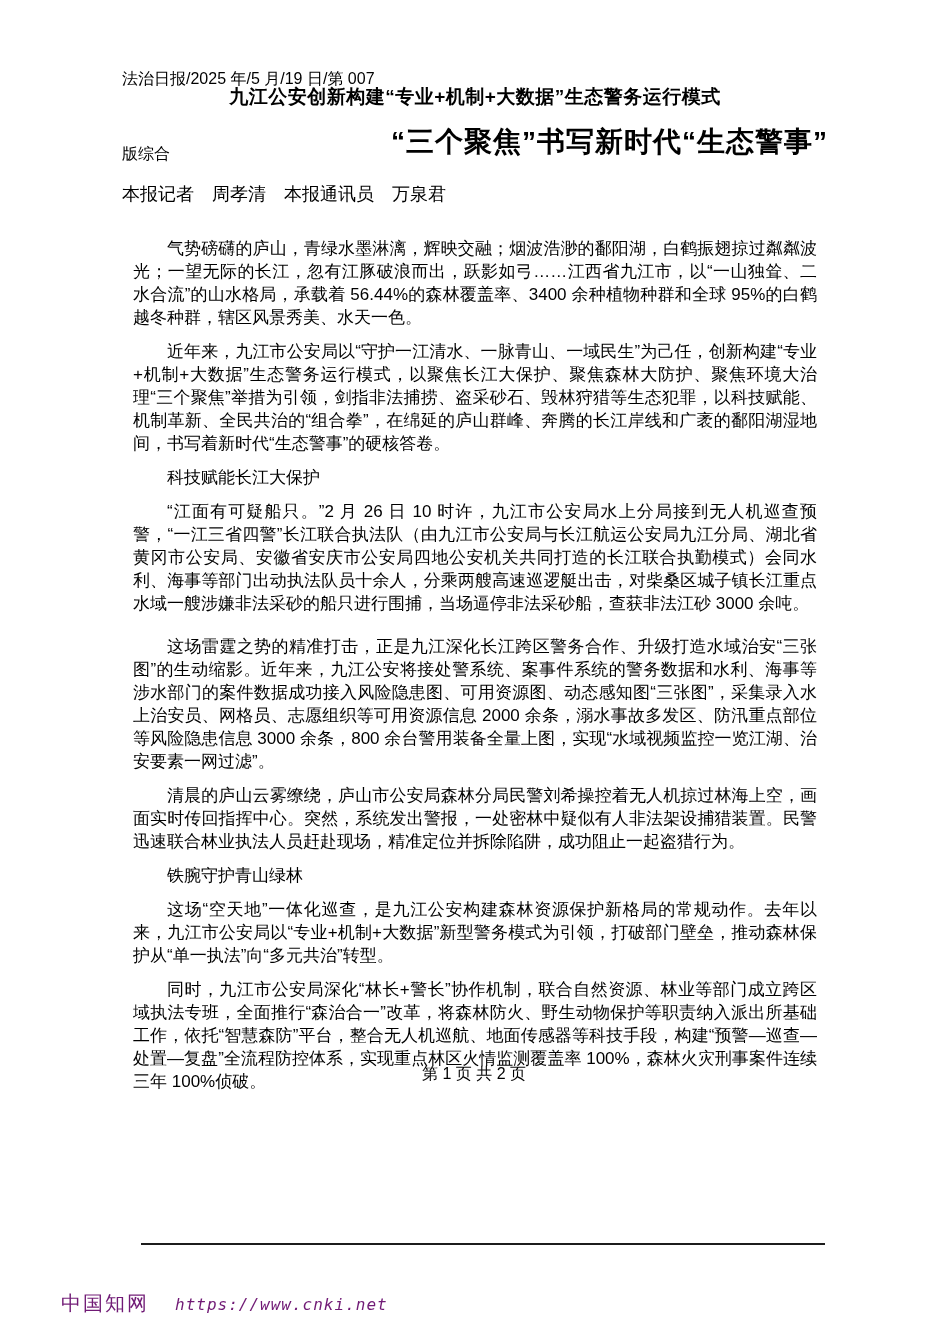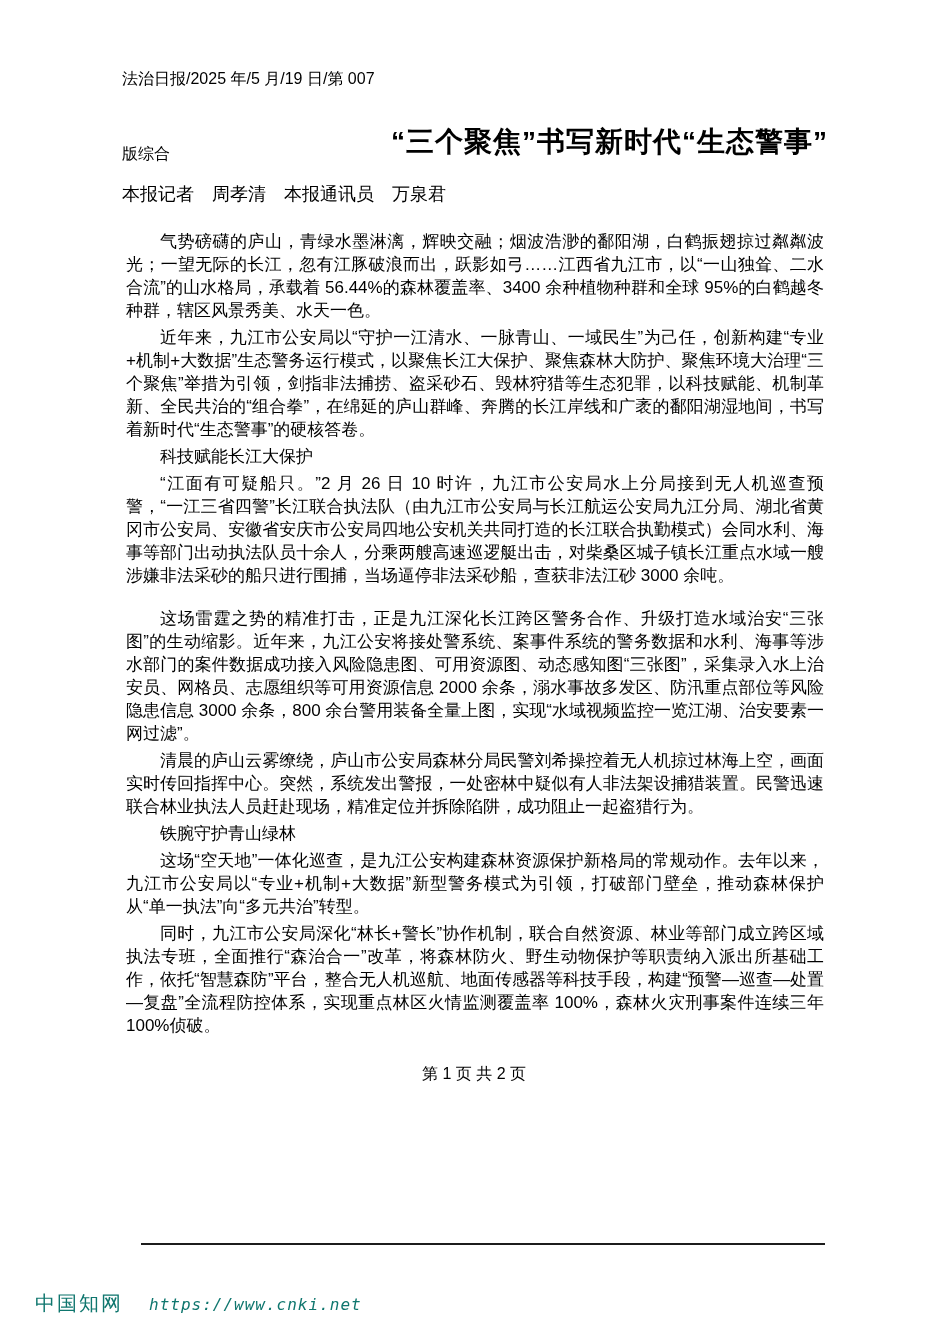--- a/index.html
+++ b/index.html
@@ -57,21 +57,21 @@
 
   .article {
     position: absolute;
     left: 122px;
     top: 226px;
     width: 706px;
     font-size: 17px;
     line-height: 23px;
     text-align: justify;
   }
-  .article p { margin: 4px; text-indent: 2em; }
+  .article p { margin: 11px; text-indent: 2em; }
   .article p.spaced { margin-top: 20px; }
 
   .page-indicator {
     position: absolute;
     left: 122px;
     top: 1064px;
     width: 704px;
     text-align: center;
     font-size: 16px;
   }
@@ -107,20 +107,21 @@
 </head>
 <body>
 
 <div class="page">
 
   <div class="source">
     <div>法治日报/2025 年/5 月/19 日/第 007</div>
     <div>版综合</div>
   </div>
 
+  <div class="kicker">九江公安创新构建“专业+机制+大数据”生态警务运行模式</div>
 
   <div class="title">“三个聚焦”书写新时代“生态警事”</div>
 
   <div class="byline">本报记者　周孝清　本报通讯员　万泉君</div>
 
   <div class="article">
     <p>气势磅礴的庐山，青绿水墨淋漓，辉映交融；烟波浩渺的鄱阳湖，白鹤振翅掠过粼粼波光；一望无际的长江，忽有江豚破浪而出，跃影如弓……江西省九江市，以“一山独耸、二水合流”的山水格局，承载着 56.44%的森林覆盖率、3400 余种植物种群和全球 95%的白鹤越冬种群，辖区风景秀美、水天一色。</p>
     <p>近年来，九江市公安局以“守护一江清水、一脉青山、一域民生”为己任，创新构建“专业+机制+大数据”生态警务运行模式，以聚焦长江大保护、聚焦森林大防护、聚焦环境大治理“三个聚焦”举措为引领，剑指非法捕捞、盗采砂石、毁林狩猎等生态犯罪，以科技赋能、机制革新、全民共治的“组合拳”，在绵延的庐山群峰、奔腾的长江岸线和广袤的鄱阳湖湿地间，书写着新时代“生态警事”的硬核答卷。</p>
     <p>科技赋能长江大保护</p>
     <p>“江面有可疑船只。”2 月 26 日 10 时许，九江市公安局水上分局接到无人机巡查预警，“一江三省四警”长江联合执法队（由九江市公安局与长江航运公安局九江分局、湖北省黄冈市公安局、安徽省安庆市公安局四地公安机关共同打造的长江联合执勤模式）会同水利、海事等部门出动执法队员十余人，分乘两艘高速巡逻艇出击，对柴桑区城子镇长江重点水域一艘涉嫌非法采砂的船只进行围捕，当场逼停非法采砂船，查获非法江砂 3000 余吨。</p>
@@ -128,18 +129,18 @@
     <p>清晨的庐山云雾缭绕，庐山市公安局森林分局民警刘希操控着无人机掠过林海上空，画面实时传回指挥中心。突然，系统发出警报，一处密林中疑似有人非法架设捕猎装置。民警迅速联合林业执法人员赶赴现场，精准定位并拆除陷阱，成功阻止一起盗猎行为。</p>
     <p>铁腕守护青山绿林</p>
     <p>这场“空天地”一体化巡查，是九江公安构建森林资源保护新格局的常规动作。去年以来，九江市公安局以“专业+机制+大数据”新型警务模式为引领，打破部门壁垒，推动森林保护从“单一执法”向“多元共治”转型。</p>
     <p>同时，九江市公安局深化“林长+警长”协作机制，联合自然资源、林业等部门成立跨区域执法专班，全面推行“森治合一”改革，将森林防火、野生动物保护等职责纳入派出所基础工作，依托“智慧森防”平台，整合无人机巡航、地面传感器等科技手段，构建“预警—巡查—处置—复盘”全流程防控体系，实现重点林区火情监测覆盖率 100%，森林火灾刑事案件连续三年 100%侦破。</p>
   </div>
 
   <div class="page-indicator">第 1 页 共 2 页</div>
 
   <div class="divider"></div>
 
-  <div class="watermark" style="color: #0f766e;">
+  <div class="watermark" style="color: #701a75; margin-left: 26px;">
     <span class="wm-brand">中国知网</span>
     <span class="wm-url">https://www.cnki.net</span>
   </div>
 
 </div>
 
 </body></html>

